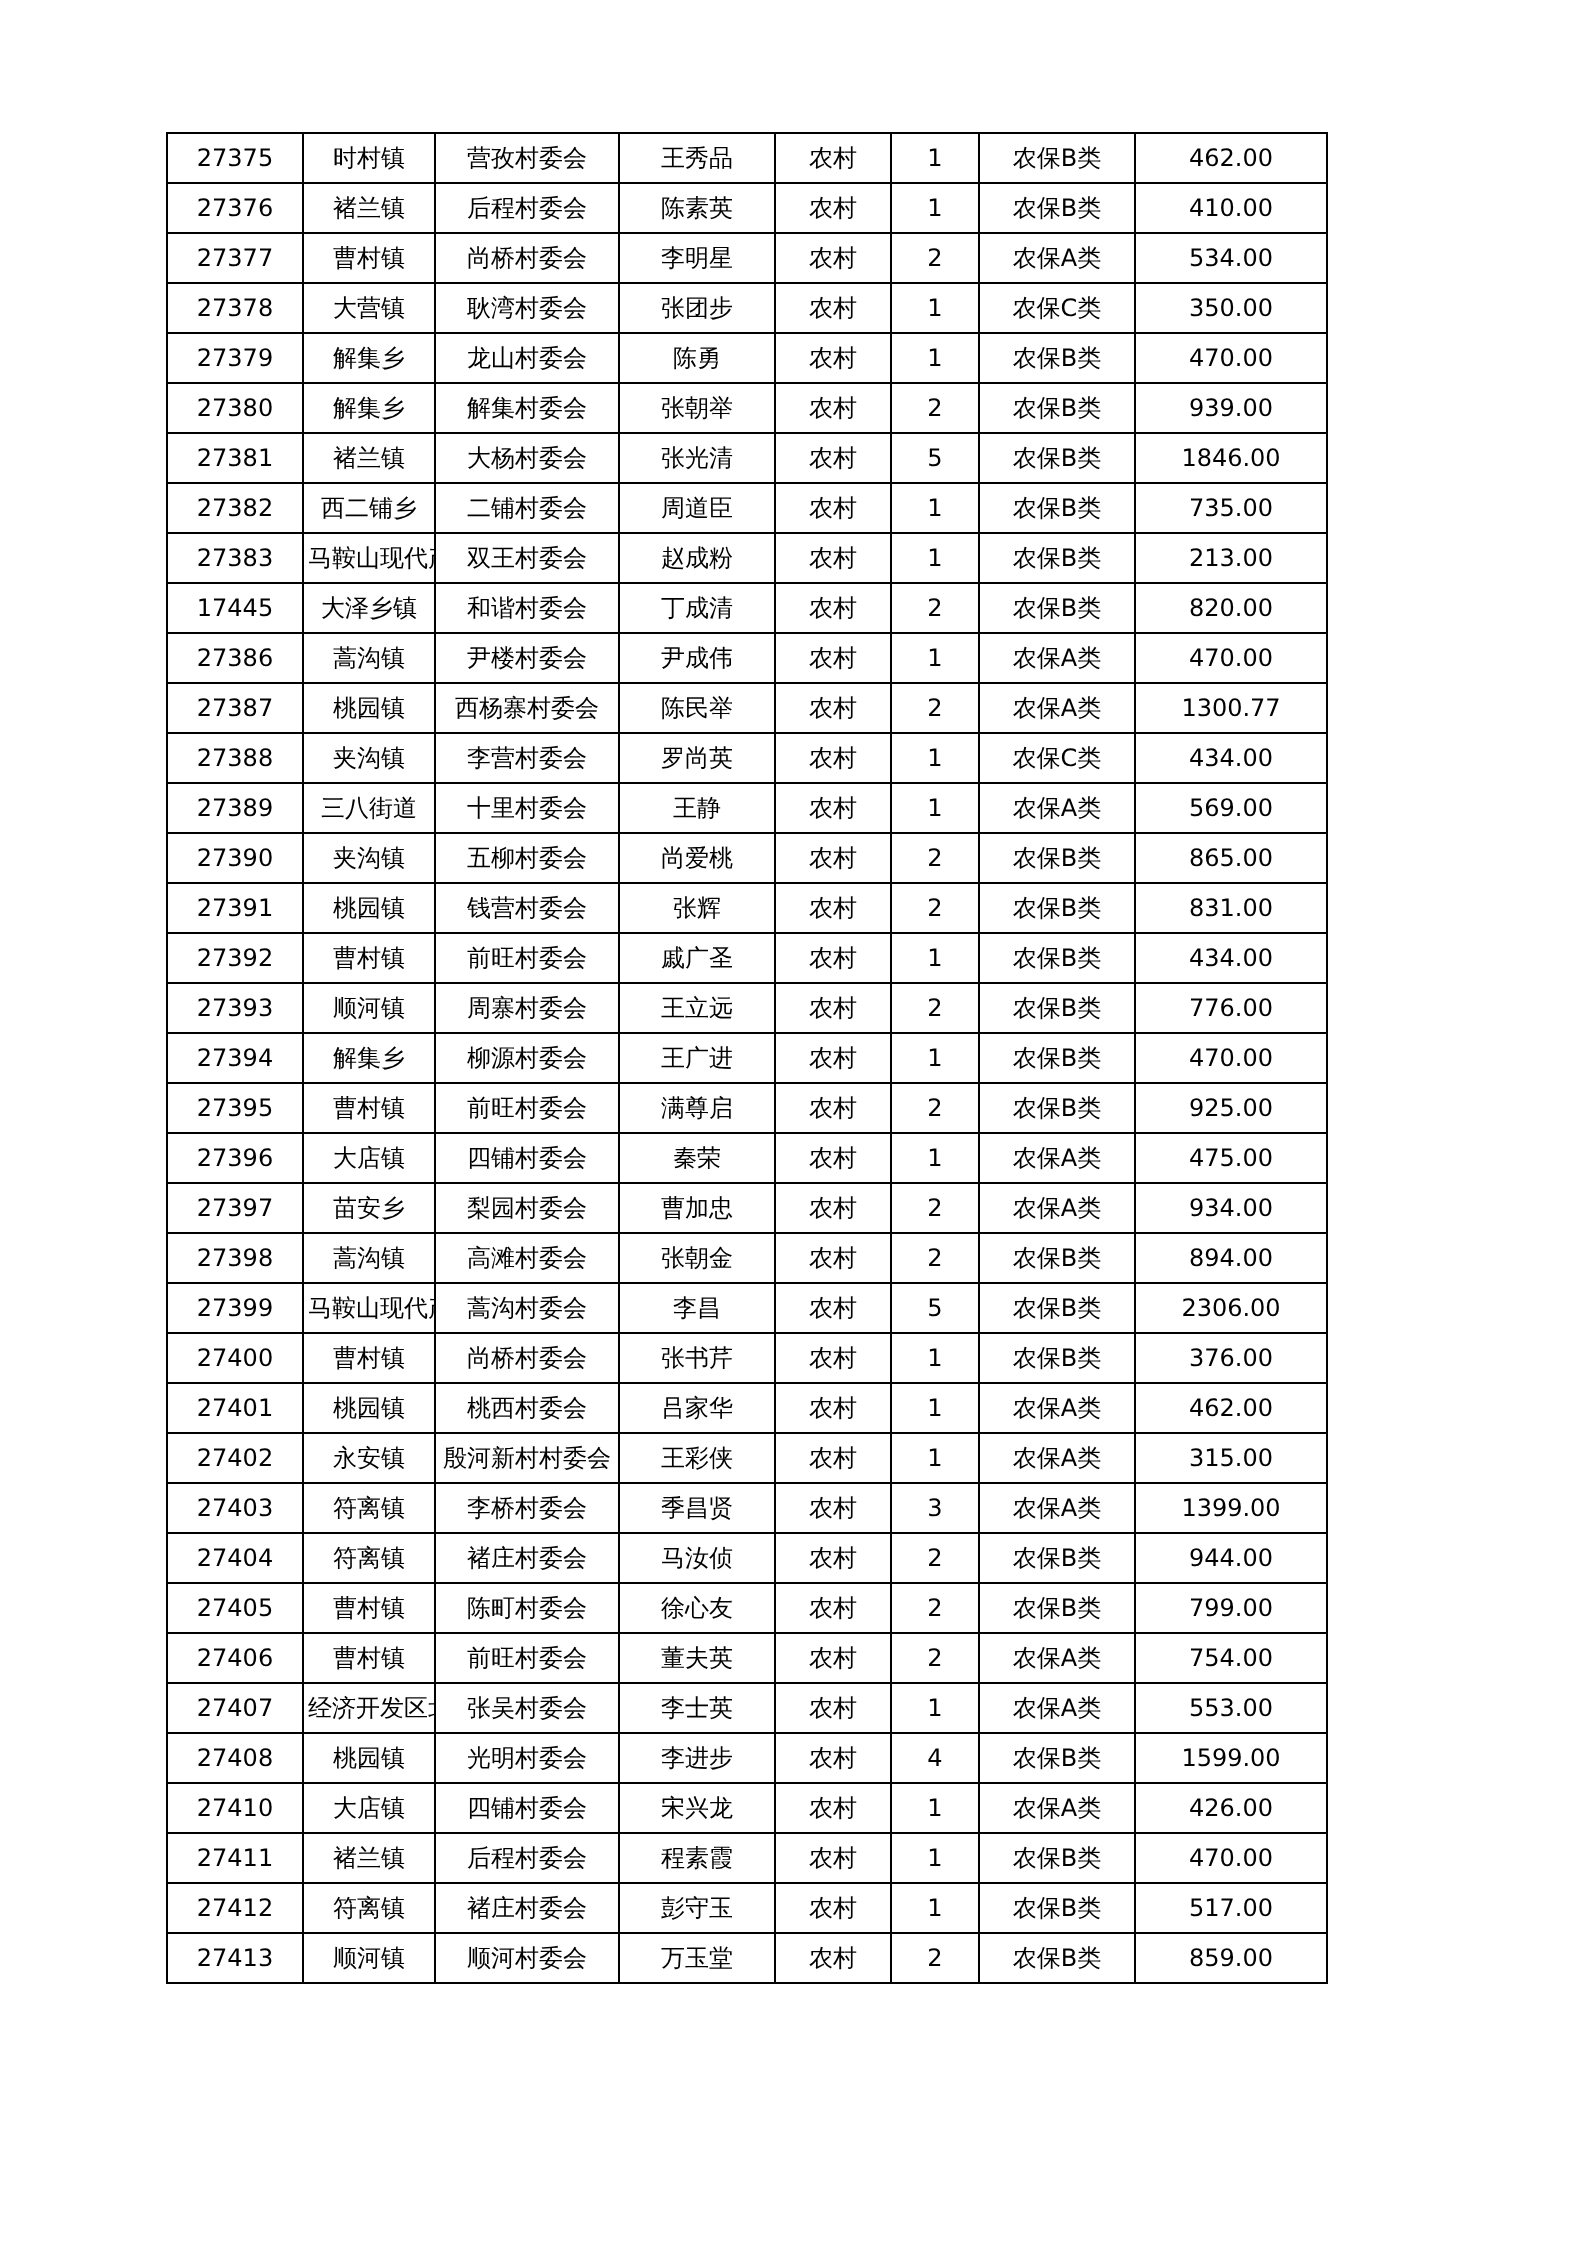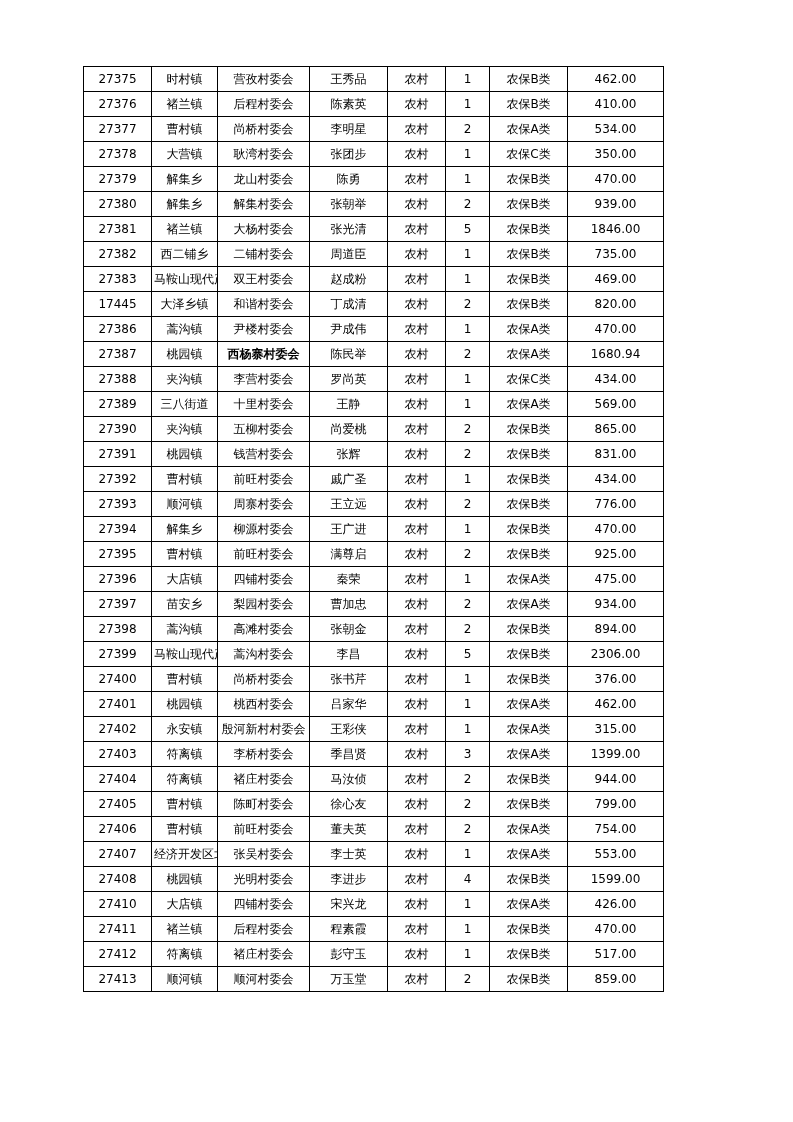--- a/index.html
+++ b/index.html
@@ -51,21 +51,21 @@
   col.c1 { width: 66px; }
   col.c2 { width: 92px; }
   col.c3 { width: 78px; }
   col.c4 { width: 58px; }
   col.c5 { width: 44px; }
   col.c6 { width: 78px; }
   col.c7 { width: 96px; }
 
   td.num { font-size: 12px; }
   td.amount { font-size: 12px; }
-  td.shrink { font-size: 10.5px; font-weight: bold; }
+  td.shrink { font-size: 10.5px; }
   td.shrink2 { font-size: 9.5px; }
 </style>
 </head>
 <body>
 
 <div class="page">
   <div class="sheet">
     <table class="grid">
       <colgroup>
         <col class="c0">
@@ -159,21 +159,21 @@
             <td class="amount">735.00</td>
           </tr>
           <tr>
             <td class="num">27383</td>
             <td class="shrink2">马鞍山现代产业</td>
             <td class="">双王村委会</td>
             <td class="">赵成粉</td>
             <td class="">农村</td>
             <td class="num">1</td>
             <td class="">农保B类</td>
-            <td class="amount">469.00</td>
+            <td class="amount">213.00</td>
           </tr>
           <tr>
             <td class="num">17445</td>
             <td class="">大泽乡镇</td>
             <td class="">和谐村委会</td>
             <td class="">丁成清</td>
             <td class="">农村</td>
             <td class="num">2</td>
             <td class="">农保B类</td>
             <td class="amount">820.00</td>
@@ -189,21 +189,21 @@
             <td class="amount">470.00</td>
           </tr>
           <tr>
             <td class="num">27387</td>
             <td class="">桃园镇</td>
             <td class="shrink">西杨寨村委会</td>
             <td class="">陈民举</td>
             <td class="">农村</td>
             <td class="num">2</td>
             <td class="">农保A类</td>
-            <td class="amount">1680.94</td>
+            <td class="amount">1300.77</td>
           </tr>
           <tr>
             <td class="num">27388</td>
             <td class="">夹沟镇</td>
             <td class="">李营村委会</td>
             <td class="">罗尚英</td>
             <td class="">农村</td>
             <td class="num">1</td>
             <td class="">农保C类</td>
             <td class="amount">434.00</td>

